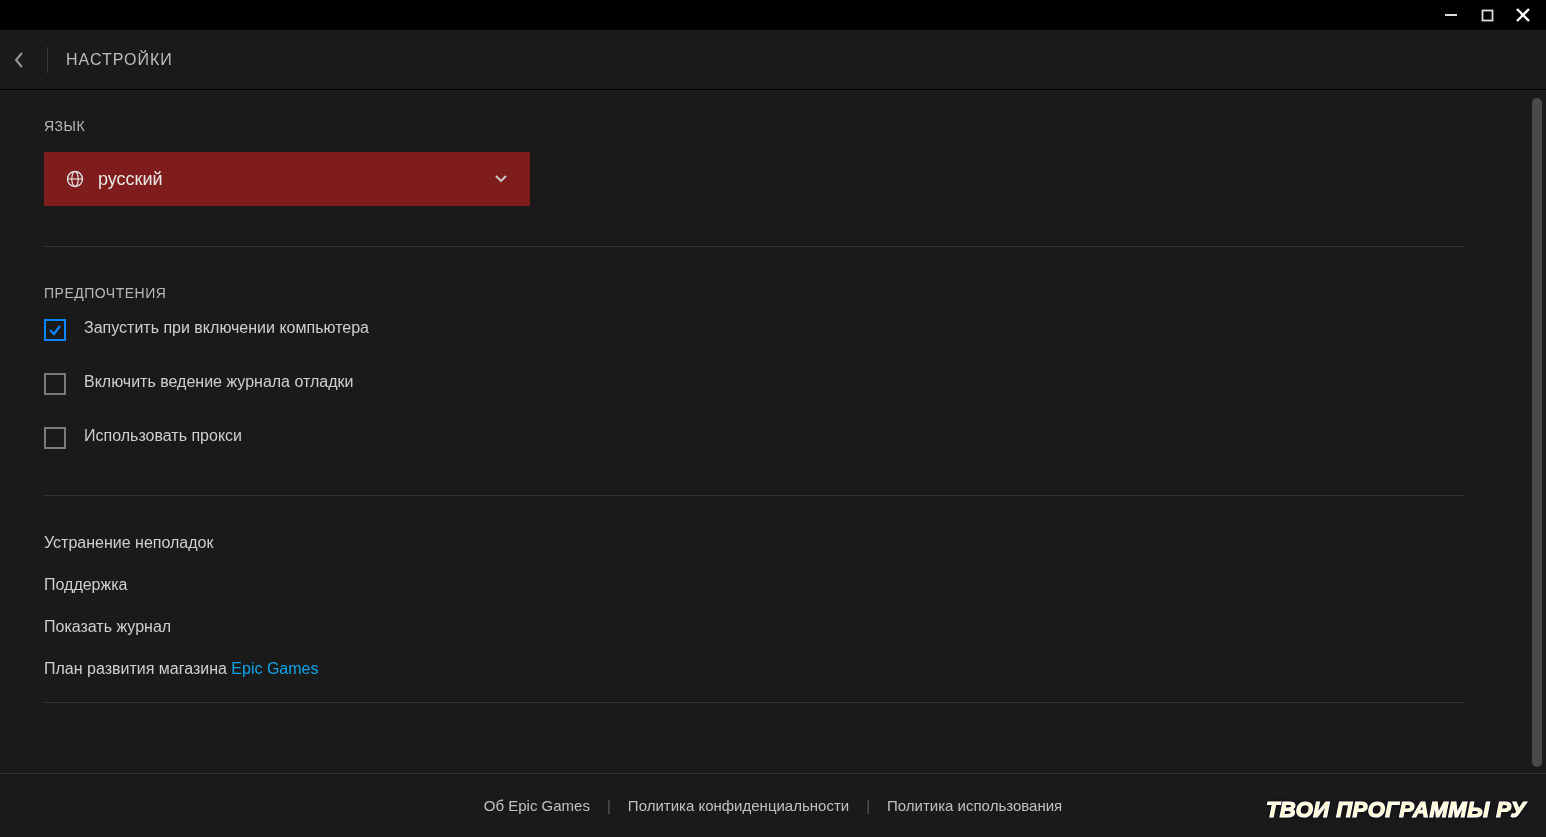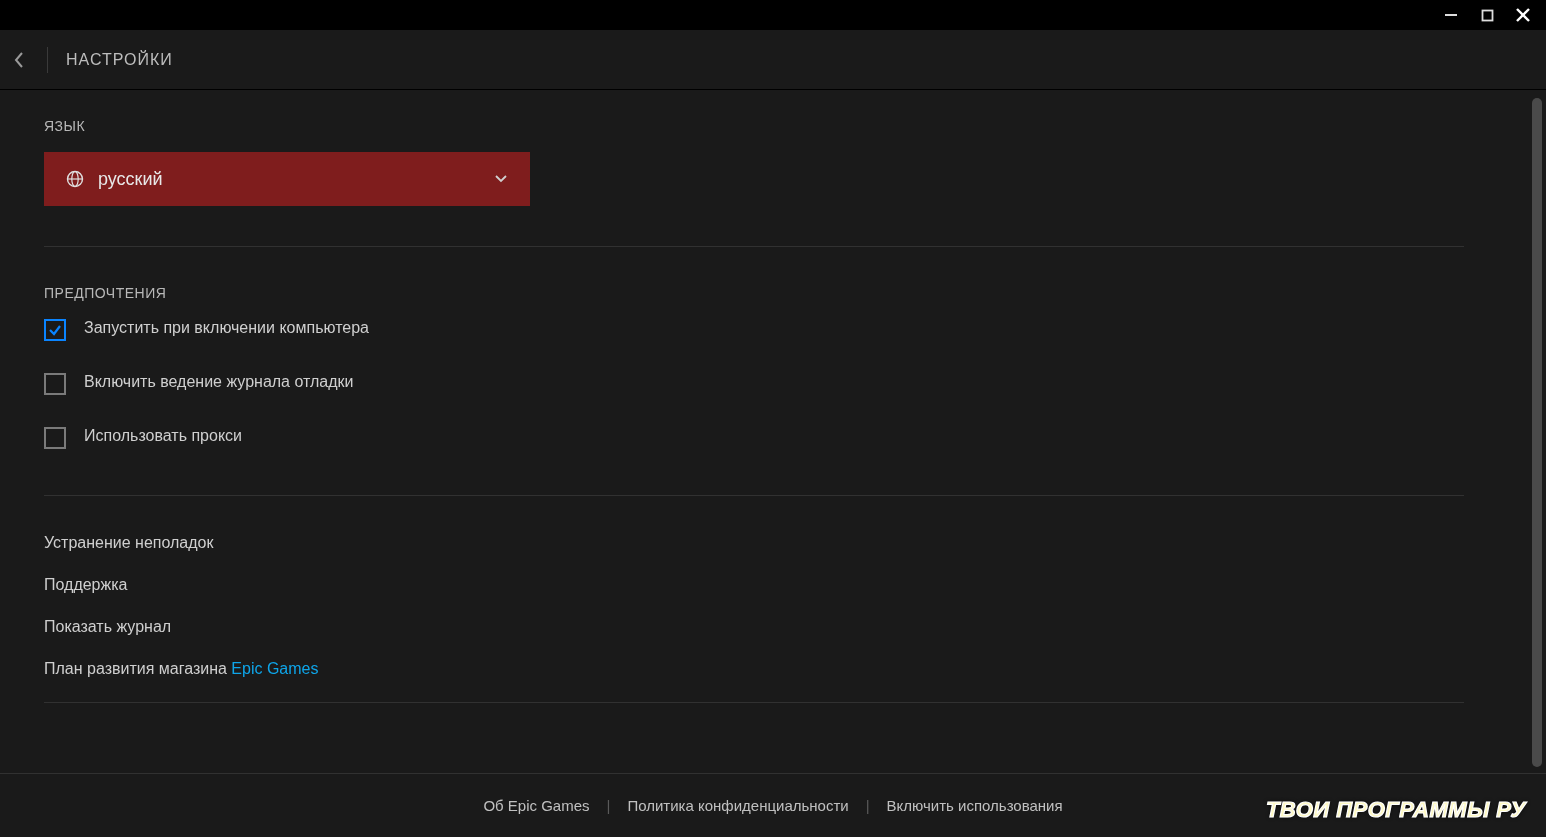--- a/index.html
+++ b/index.html
@@ -322,19 +322,19 @@
 
     <div class="scrollbar-track">
       <div class="scrollbar-thumb"></div>
     </div>
 
     <div class="footer">
       <a>Об Epic Games</a>
       <span class="fdiv">|</span>
       <a>Политика конфиденциальности</a>
       <span class="fdiv">|</span>
-      <a>Включить использования</a>
+      <a>Политика использования</a>
     </div>
 
     <div class="watermark">ТВОИ ПРОГРАММЫ РУ</div>
   </div>
 
 </div>
 
 </body></html>

